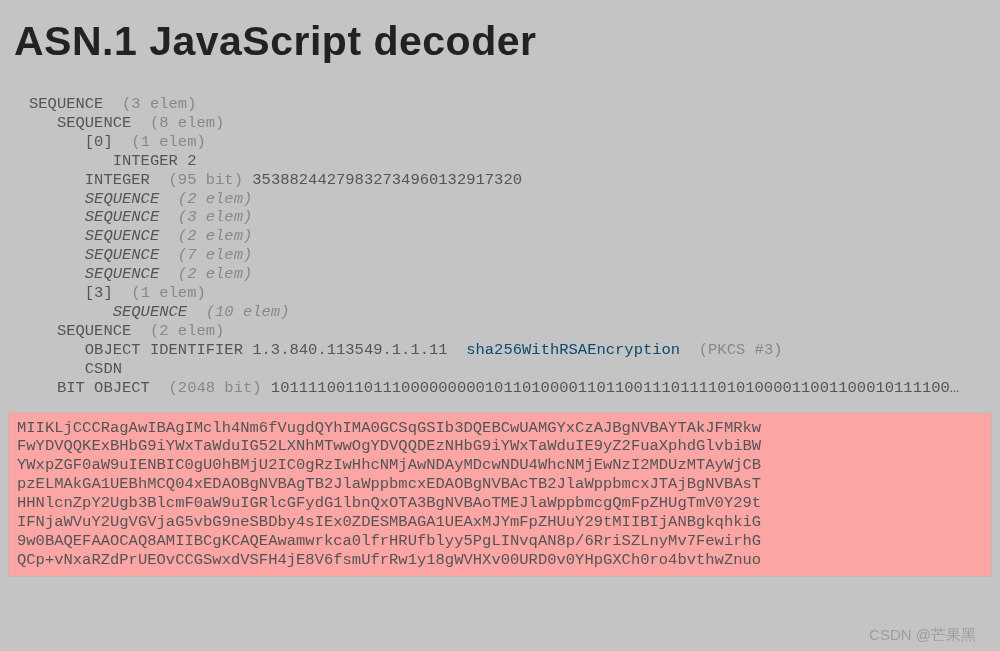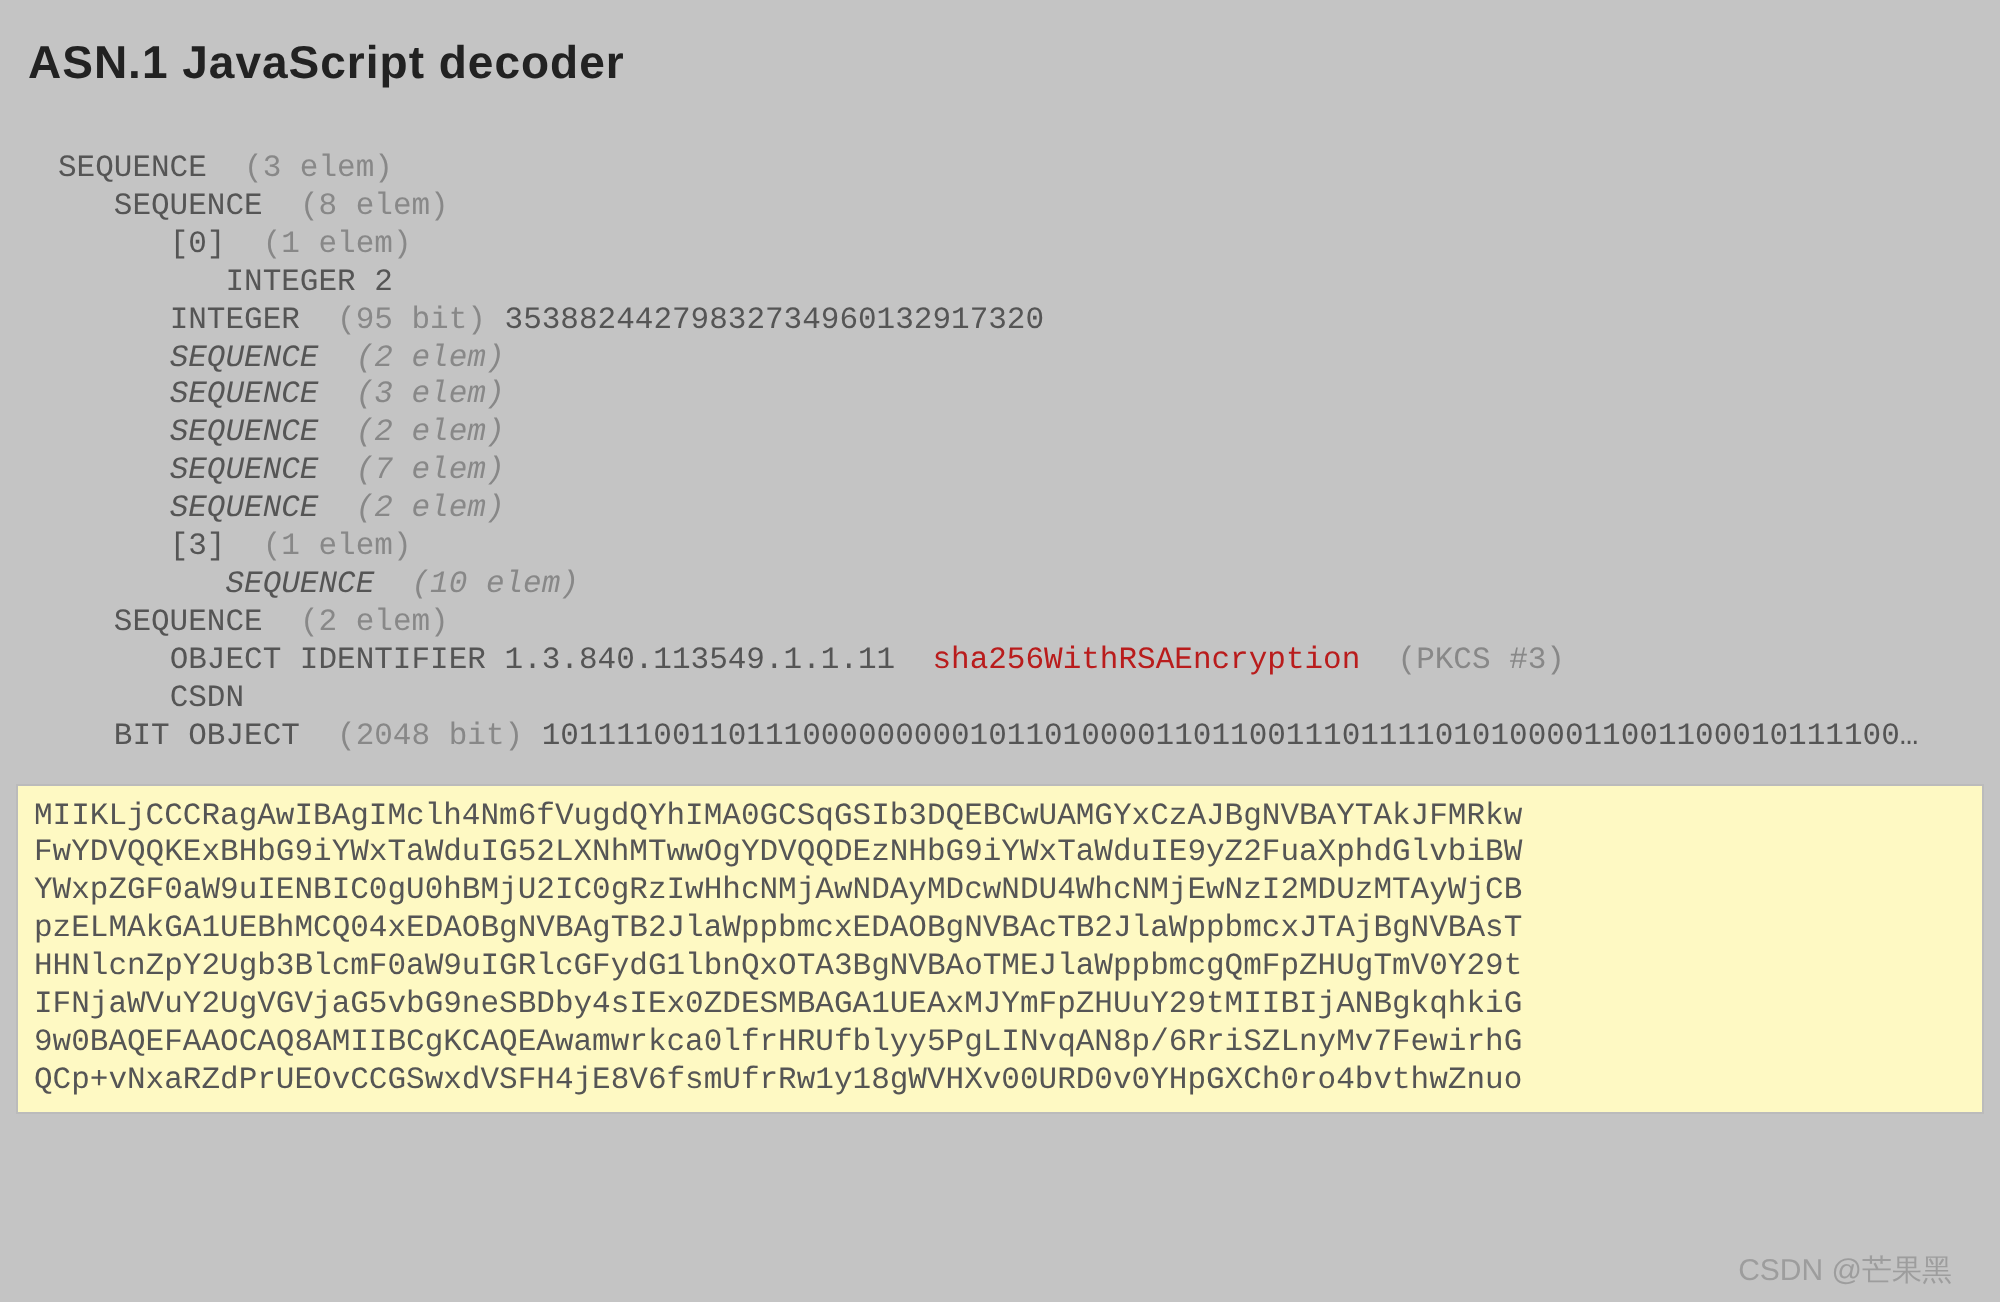--- a/index.html
+++ b/index.html
@@ -10,42 +10,42 @@
       font-family: "Courier New", Courier, monospace;
       font-size: 15.5px;
       color: #555;
       width: 1000px;
       height: 651px;
       overflow: hidden;
       position: relative;
     }
     .heading {
       font-family: Arial, Helvetica, sans-serif;
-      font-size: 23px;
+      font-size: 41px;
       font-weight: bold;
       color: #222;
       padding: 18px 0 0 14px;
       letter-spacing: 0.5px;
     }
     .tree {
       padding: 30px 8px 10px 8px;
       line-height: 1.22;
       white-space: nowrap;
       overflow: hidden;
     }
     .row { white-space: pre; margin-left: 21px; }
     .tag { color: #555; }
     .elem { color: #888; }
     .ital { font-style: italic; }
     .val { color: #555; }
-    .oid-desc { color: #b91c1c; }
+    .oid-desc { color: #0c4a6e; }
     .oid-src { color: #888; }
     .hexarea {
       margin: 4px 8px 0 8px;
-      background: #fef9c3;
+      background: #fca5a5;
       border: 1px solid #bbb;
       padding: 6px 8px;
       font-family: "Courier New", Courier, monospace;
       line-height: 1.22;
       color: #555;
       font-size: 15.5px;
       white-space: pre;
       overflow: hidden;
     }
     .hexline { display: block; }

